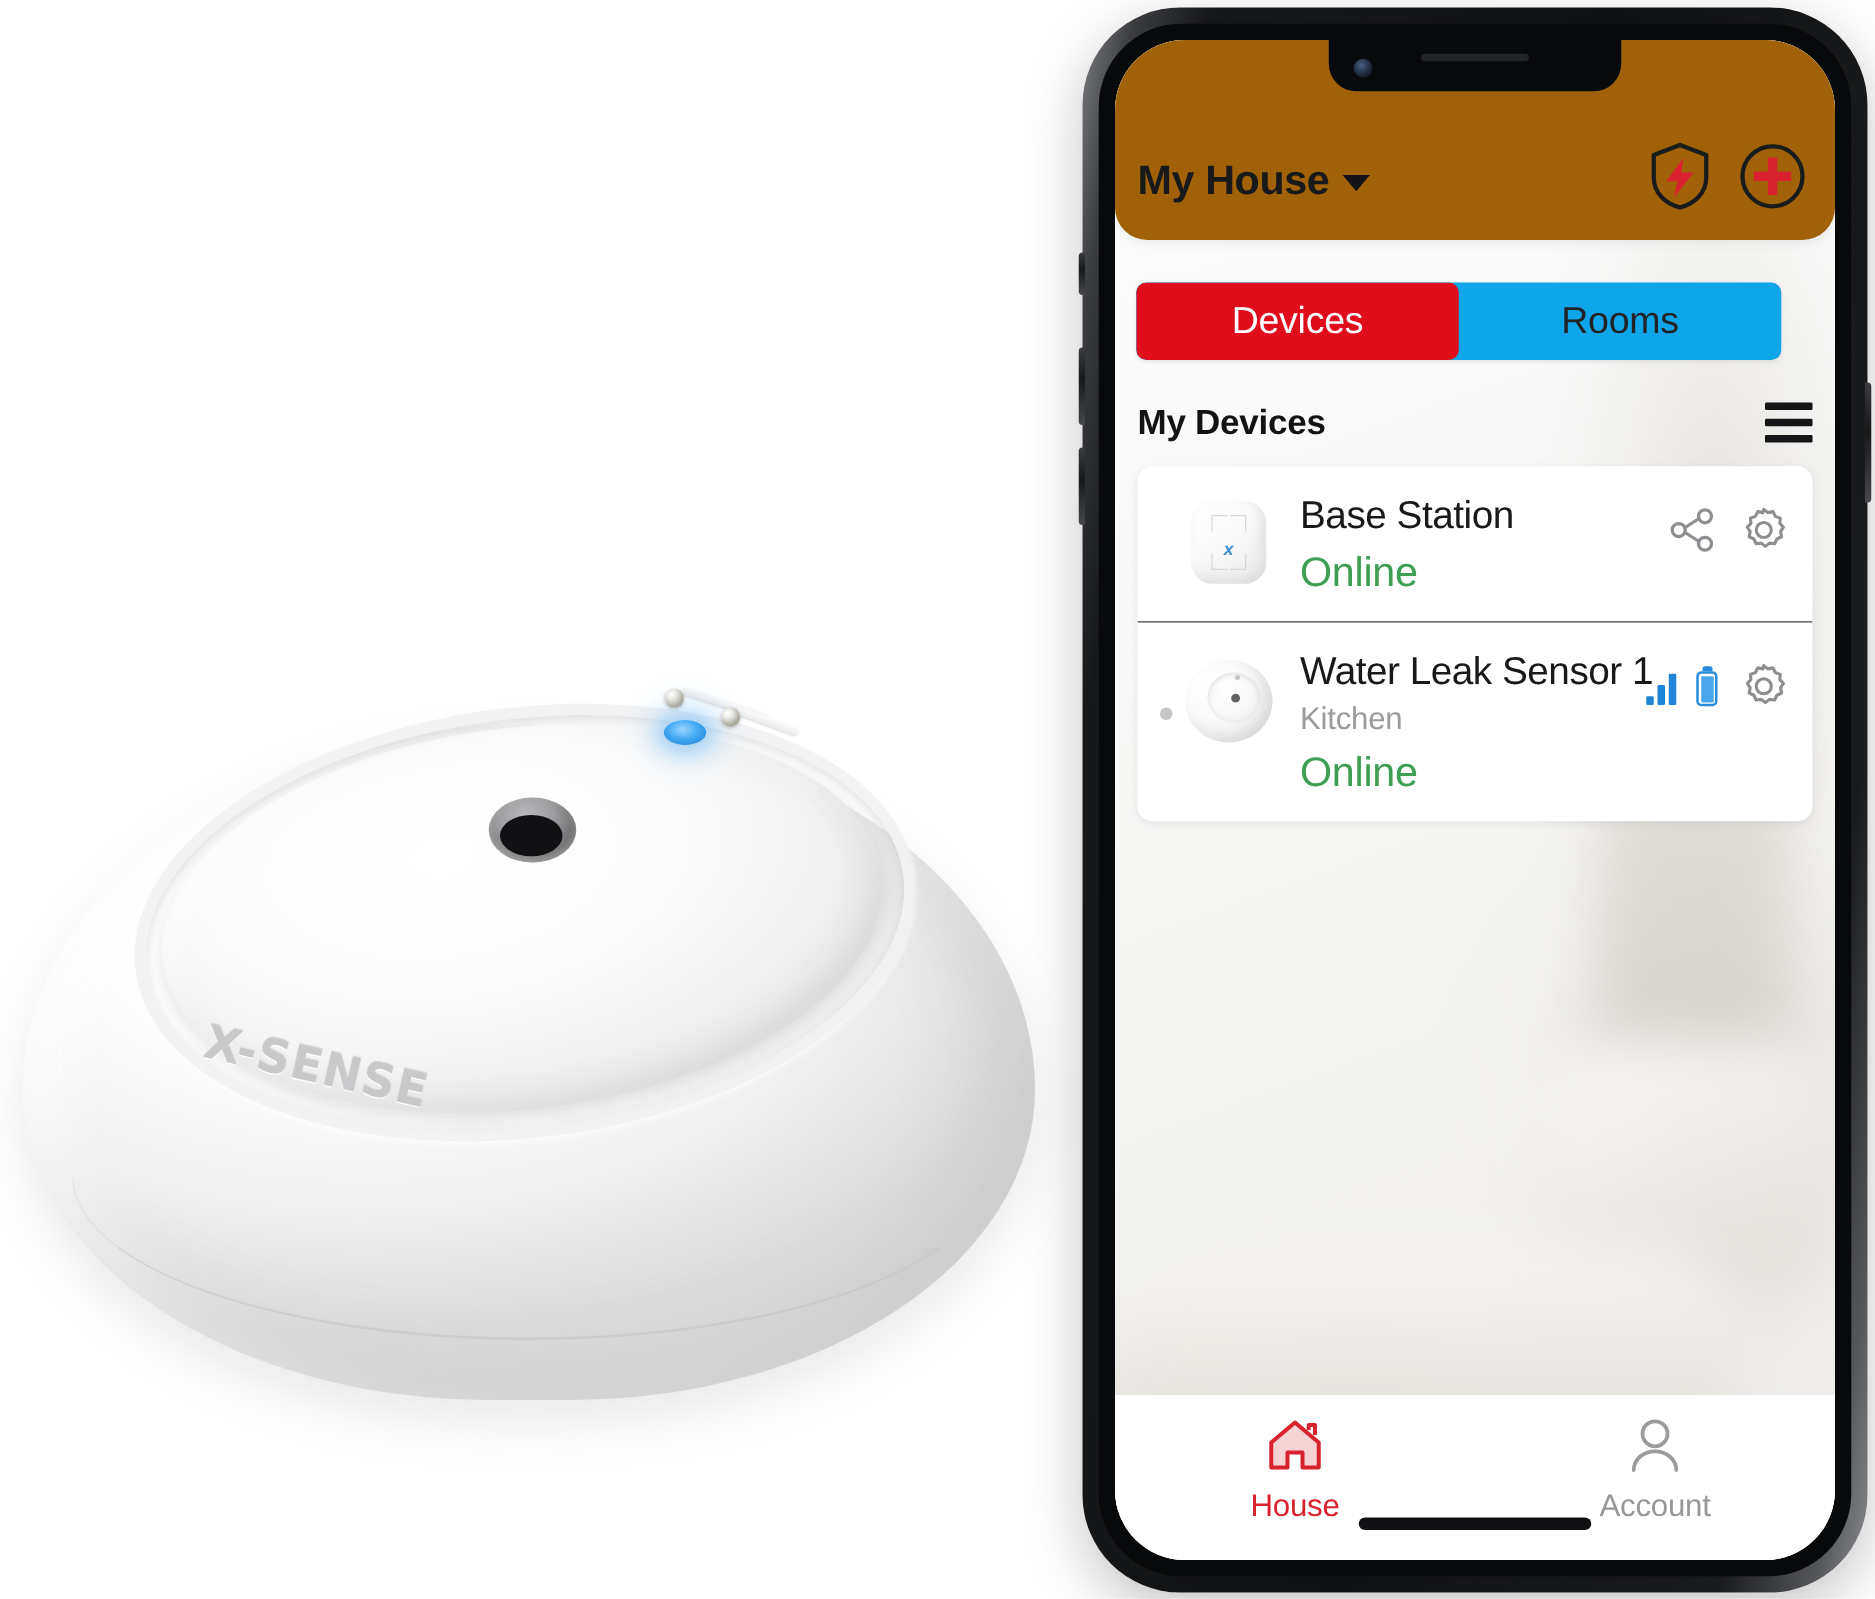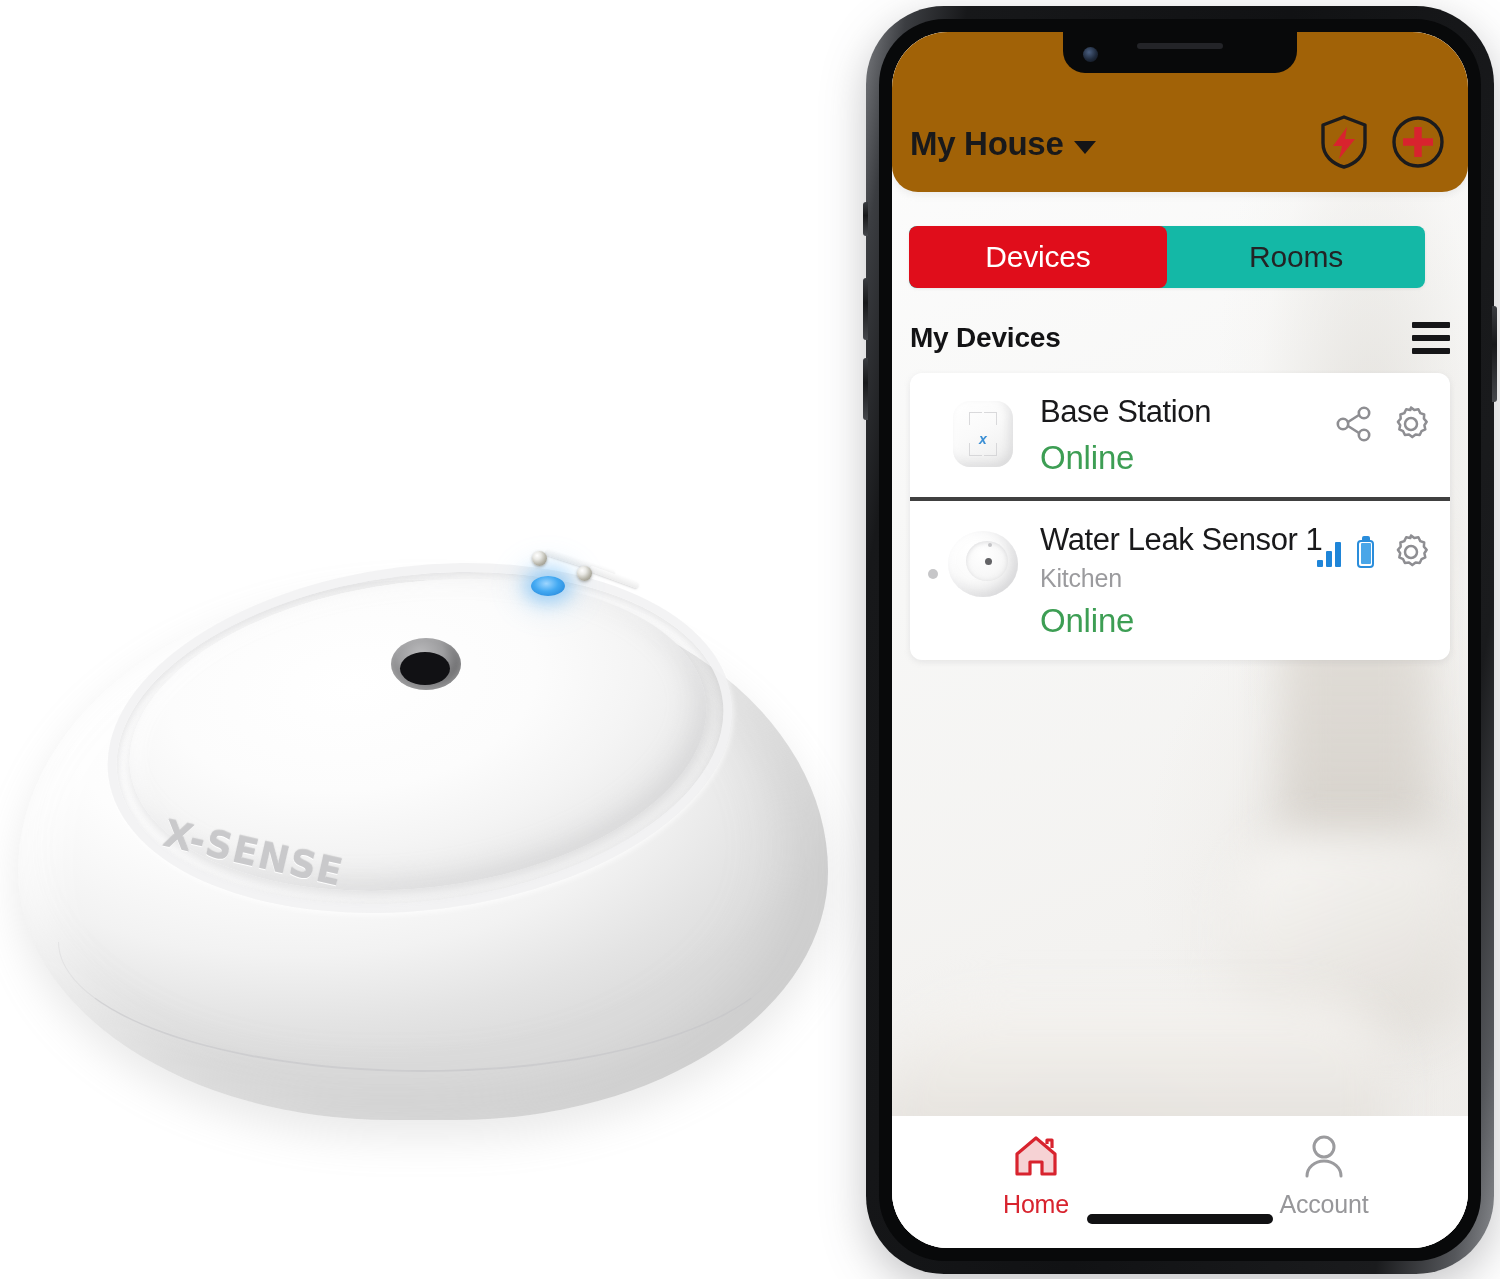--- a/index.html
+++ b/index.html
@@ -302,21 +302,21 @@
   .hdr-icon { margin-left: 20px; display: block; }
 
   
   .seg-wrap {
     position: absolute;
     left: 17px;
     top: 194px;
     width: 516px;
     height: 62px;
     border-radius: 8px;
-    background: #14b8a6;
+    background: #0ea5e9;
     display: flex;
     overflow: hidden;
     z-index: 15;
     box-shadow: 0 1px 3px rgba(160,160,162,0.2);
   }
   .seg {
     flex: 1;
     display: flex;
     align-items: center;
     justify-content: center;
@@ -369,21 +369,21 @@
     box-shadow: 0 2px 6px rgba(150,150,155,0.18);
     z-index: 15;
     overflow: hidden;
   }
   .device-row {
     display: flex;
     align-items: flex-start;
     padding: 22px 18px 20px 16px;
     position: relative;
   }
-  .device-row + .device-row { border-top: 4px solid #404040; }
+  .device-row + .device-row { border-top: 1px solid #404040; }
 
   .dot-marker {
     width: 10px; height: 10px;
     border-radius: 50%;
     background: #c6c6c8;
     margin: 46px 6px 0 2px;
     flex: none;
   }
   .dot-spacer { width: 18px; flex: none; }
 
@@ -695,21 +695,21 @@
 
       <div class="tabbar">
 
         <div class="tab active">
           <span>
             <svg width="50" height="46" viewBox="0 0 50 46">
               <path d="M6 21 L25 5 L44 21 V41 H31 V29 H19 V41 H6 Z" fill="#f6d2d4" stroke="#d8232e" stroke-width="3.2" stroke-linejoin="round"></path>
               <path d="M36 11 V7 H41 V15" fill="none" stroke="#d8232e" stroke-width="3.2" stroke-linejoin="round"></path>
             </svg>
           </span>
-          <span class="tab-label">Home</span>
+          <span class="tab-label">House</span>
         </div>
 
 
         <div class="tab">
           <span>
             <svg width="50" height="46" viewBox="0 0 50 46">
               <circle cx="25" cy="14" r="10" fill="none" stroke="#9b9b9e" stroke-width="3"></circle>
               <path d="M8 43 a17 15 0 0 1 34 0" fill="none" stroke="#9b9b9e" stroke-width="3" stroke-linecap="round"></path>
             </svg>
           </span>

